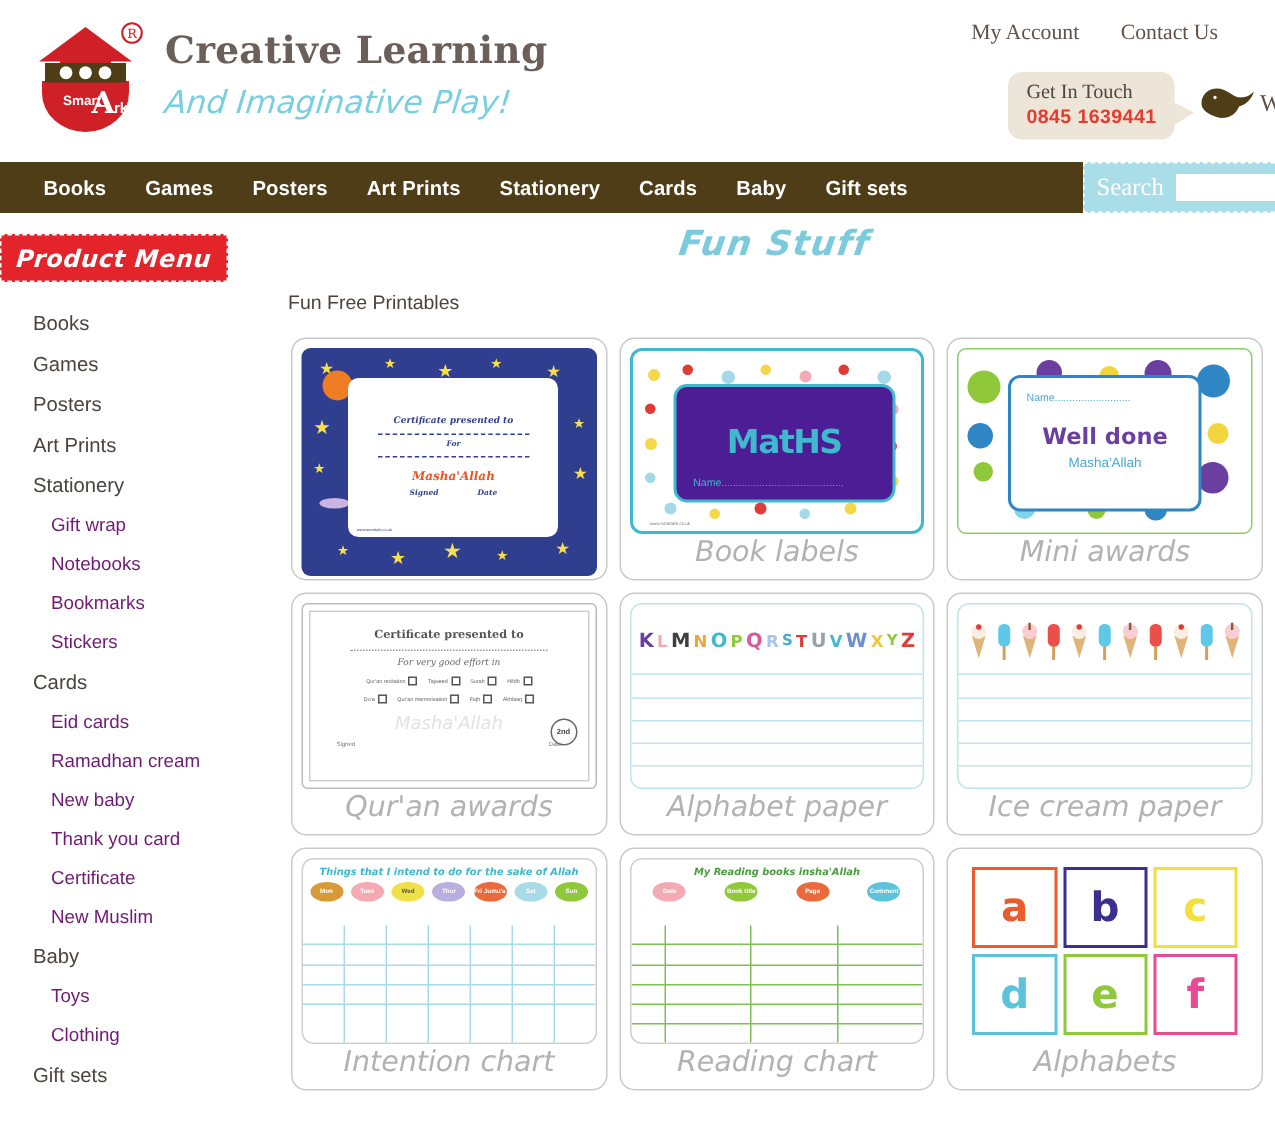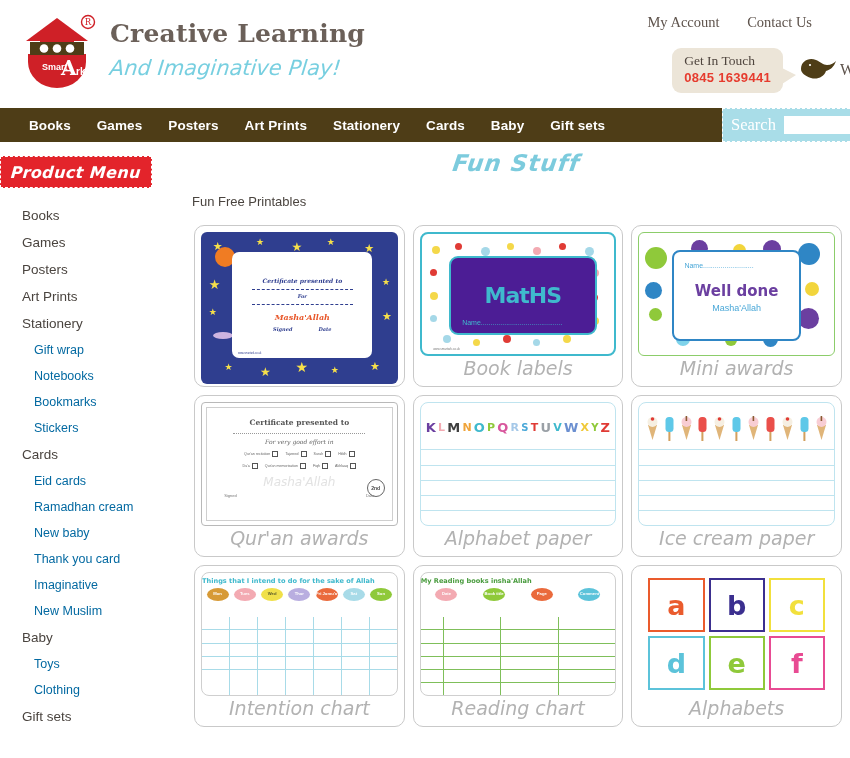--- a/index.html
+++ b/index.html
@@ -195,21 +195,21 @@
     display: block;
     padding: 6px 0 6px 22px;
     font-size: 13.5px;
     color: #4a443f;
     text-decoration: none;
   }
   .menu-sub {
     display: block;
     padding: 6px 0 6px 34px;
     font-size: 12.5px;
-    color: #0369a1;
+    color: #701a75;
     text-decoration: none;
   }
 
   
   .main {
     flex: 1;
     position: relative;
     padding: 0 8px 0 12px;
   }
   .fun-stuff {
@@ -326,21 +326,21 @@
     display:flex; align-items:center; justify-content:space-around;
     font-family:"DejaVu Sans",sans-serif; font-weight:bold; font-size:13px;
   }
   .t-paper .icecream {
     position:absolute; left:4px; right:4px; top:4px; height:32%;
     display:flex; align-items:flex-end; justify-content:space-around;
   }
 
   
   .t-chart { background:#fff; border:1px solid #cfcfcf; border-radius:8px; position:relative; overflow:hidden;}
-  .t-chart .ct { text-align:left; font-family:"DejaVu Sans",sans-serif; font-weight:bold; font-size:6.6px; padding-top:4px; white-space:nowrap;}
+  .t-chart .ct { text-align:center; font-family:"DejaVu Sans",sans-serif; font-weight:bold; font-size:6.6px; padding-top:4px; white-space:nowrap;font-style:italic;}
   .t-chart .pills { display:flex; justify-content:space-around; padding:3px 2px 2px; }
   .t-chart .pill {
     border-radius:50%; width:22px; height:13px;
     display:flex; align-items:center; justify-content:center;
     color:#fff; font-size:4.2px; font-weight:bold; text-align:center; line-height:1;
   }
   .t-chart .rows { position:absolute; left:0; right:0; top:44px; bottom:0; }
   .t-chart .rows div { height:17%; }
   .t-chart .vlines { position:absolute; left:0; right:0; top:44px; bottom:0; display:flex; }
   .t-chart .vlines span { flex:1; }
@@ -433,21 +433,21 @@
       <a class="menu-top" href="#">Stationery</a>
       <a class="menu-sub" href="#">Gift wrap</a>
       <a class="menu-sub" href="#">Notebooks</a>
       <a class="menu-sub" href="#">Bookmarks</a>
       <a class="menu-sub" href="#">Stickers</a>
       <a class="menu-top" href="#">Cards</a>
       <a class="menu-sub" href="#">Eid cards</a>
       <a class="menu-sub" href="#">Ramadhan cream</a>
       <a class="menu-sub" href="#">New baby</a>
       <a class="menu-sub" href="#">Thank you card</a>
-      <a class="menu-sub" href="#">Imaginative</a>
+      <a class="menu-sub" href="#">Certificate</a>
       <a class="menu-sub" href="#">New Muslim</a>
       <a class="menu-top" href="#">Baby</a>
       <a class="menu-sub" href="#">Toys</a>
       <a class="menu-sub" href="#">Clothing</a>
       <a class="menu-top" href="#">Gift sets</a>
     </div>
   </div>
 
   <div class="main">
     <div class="fun-stuff">Fun Stuff</div>

